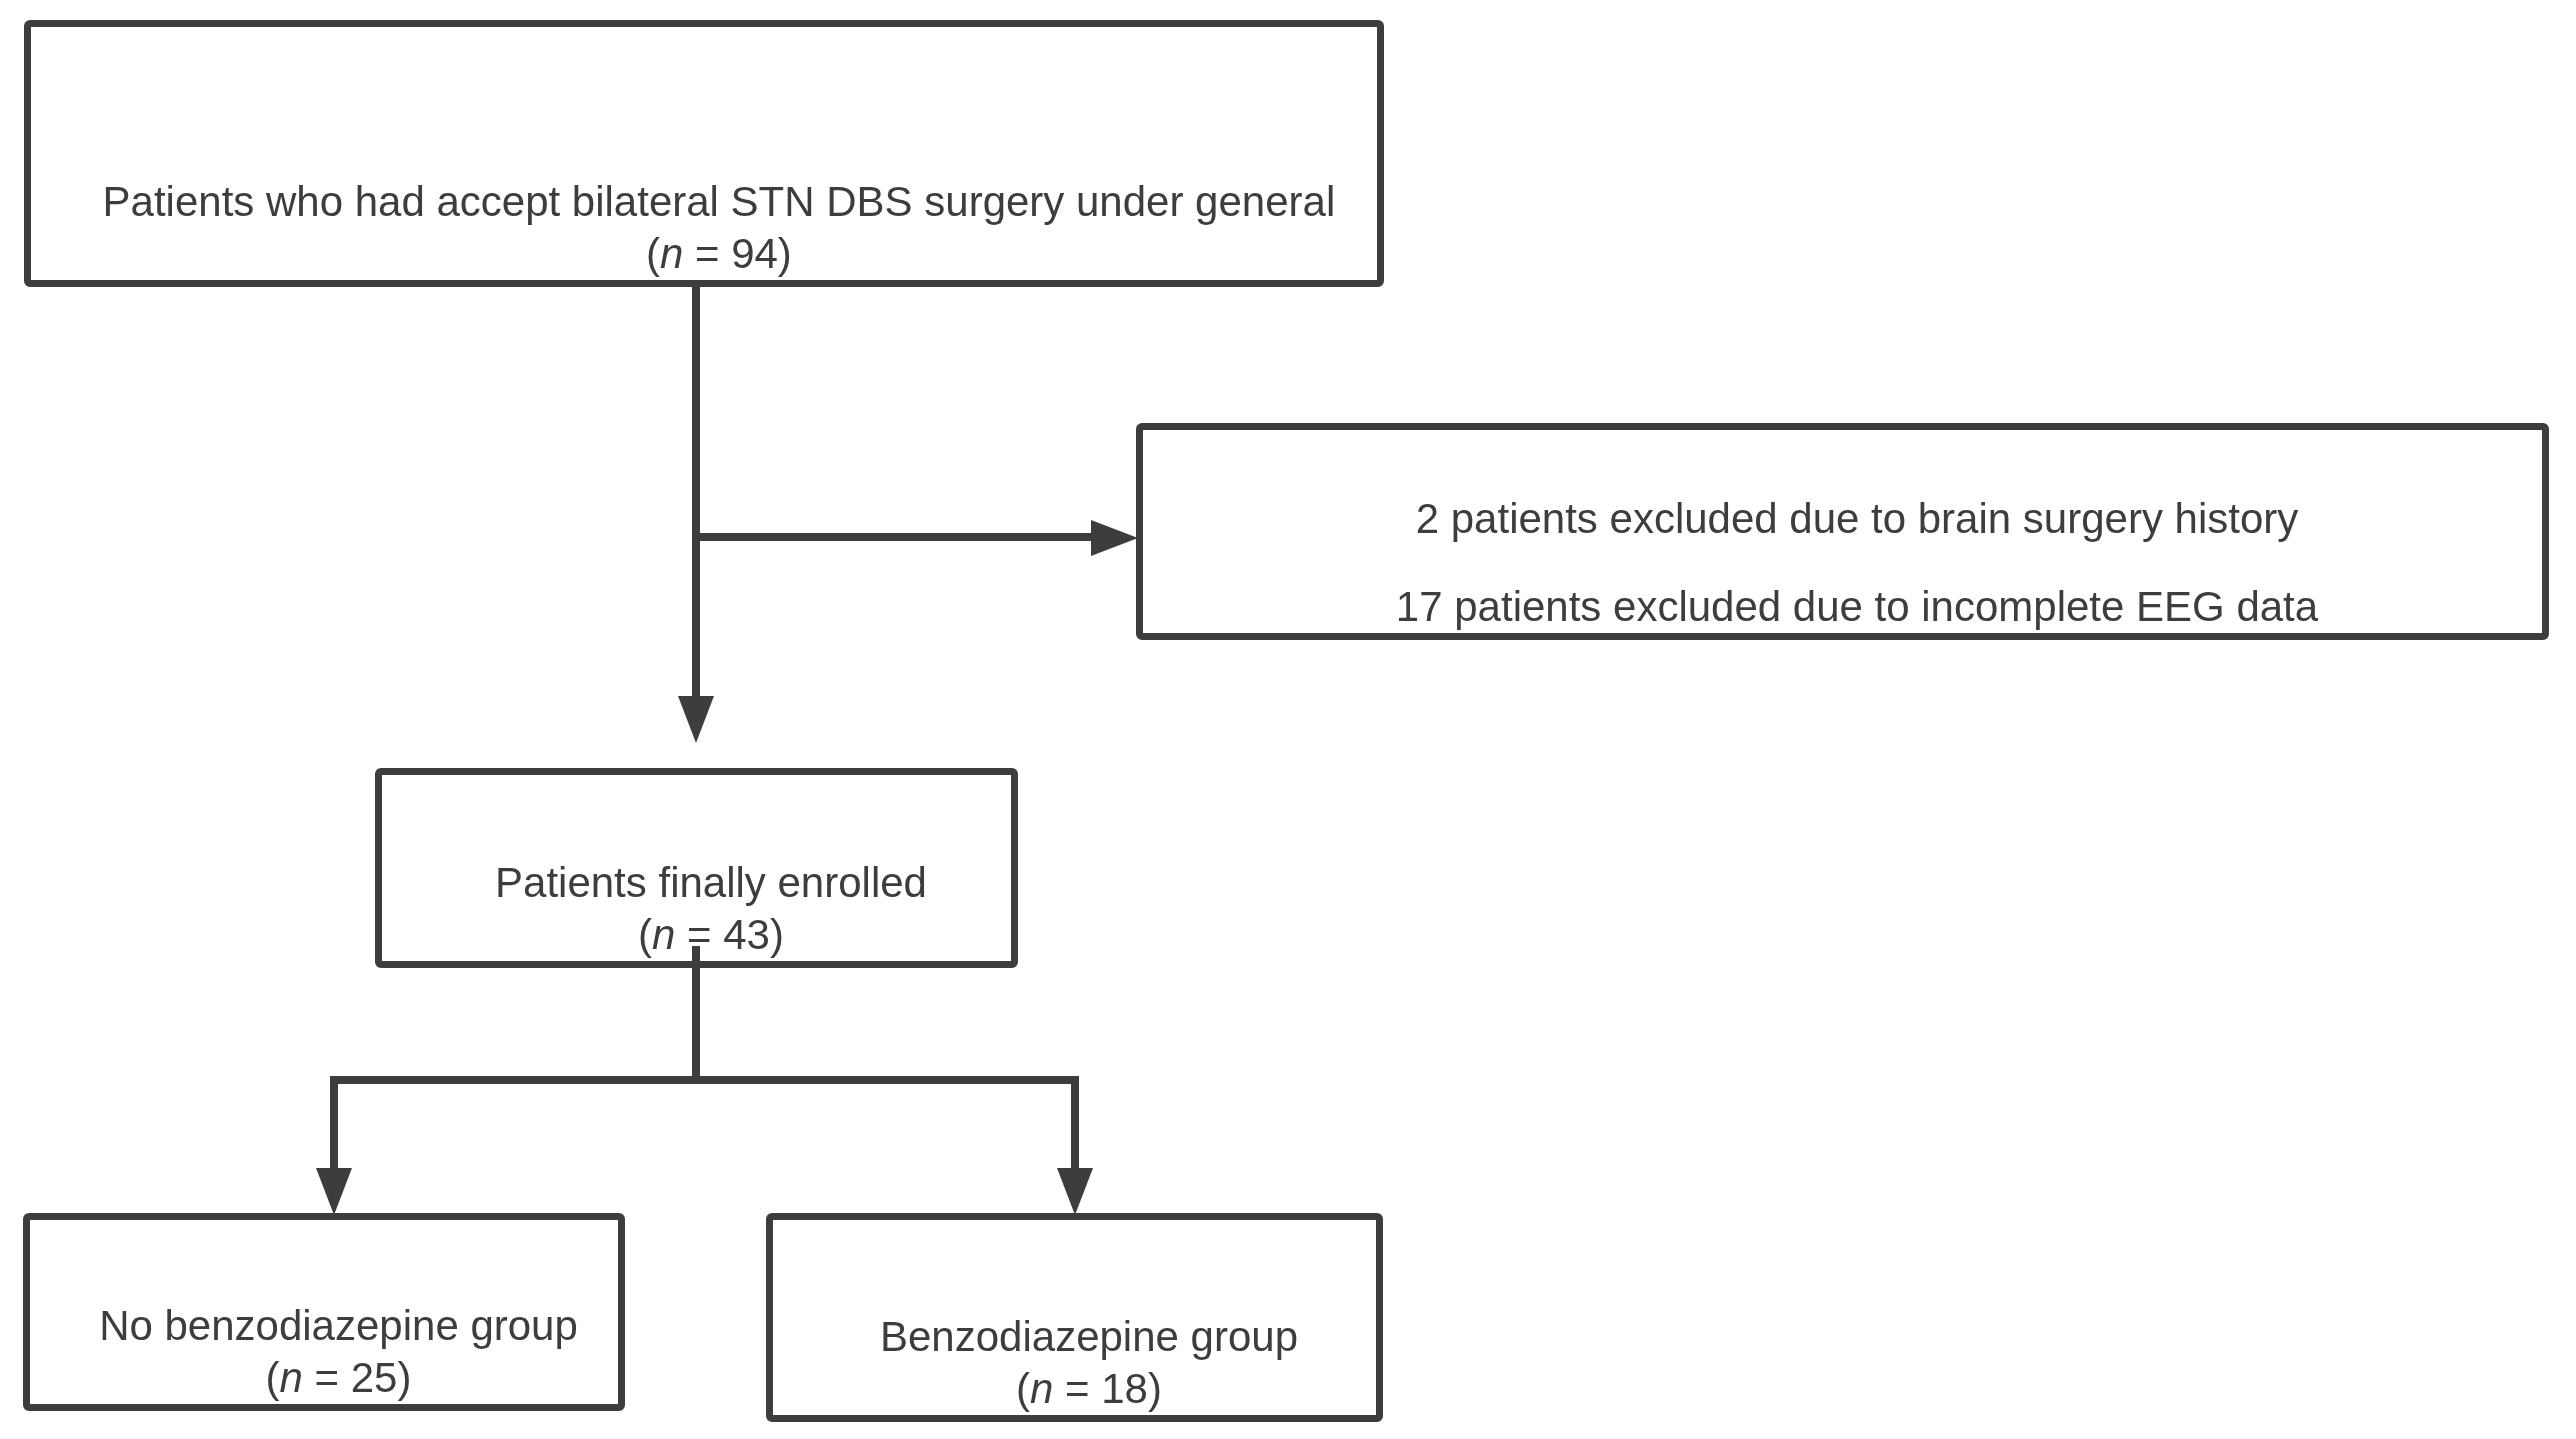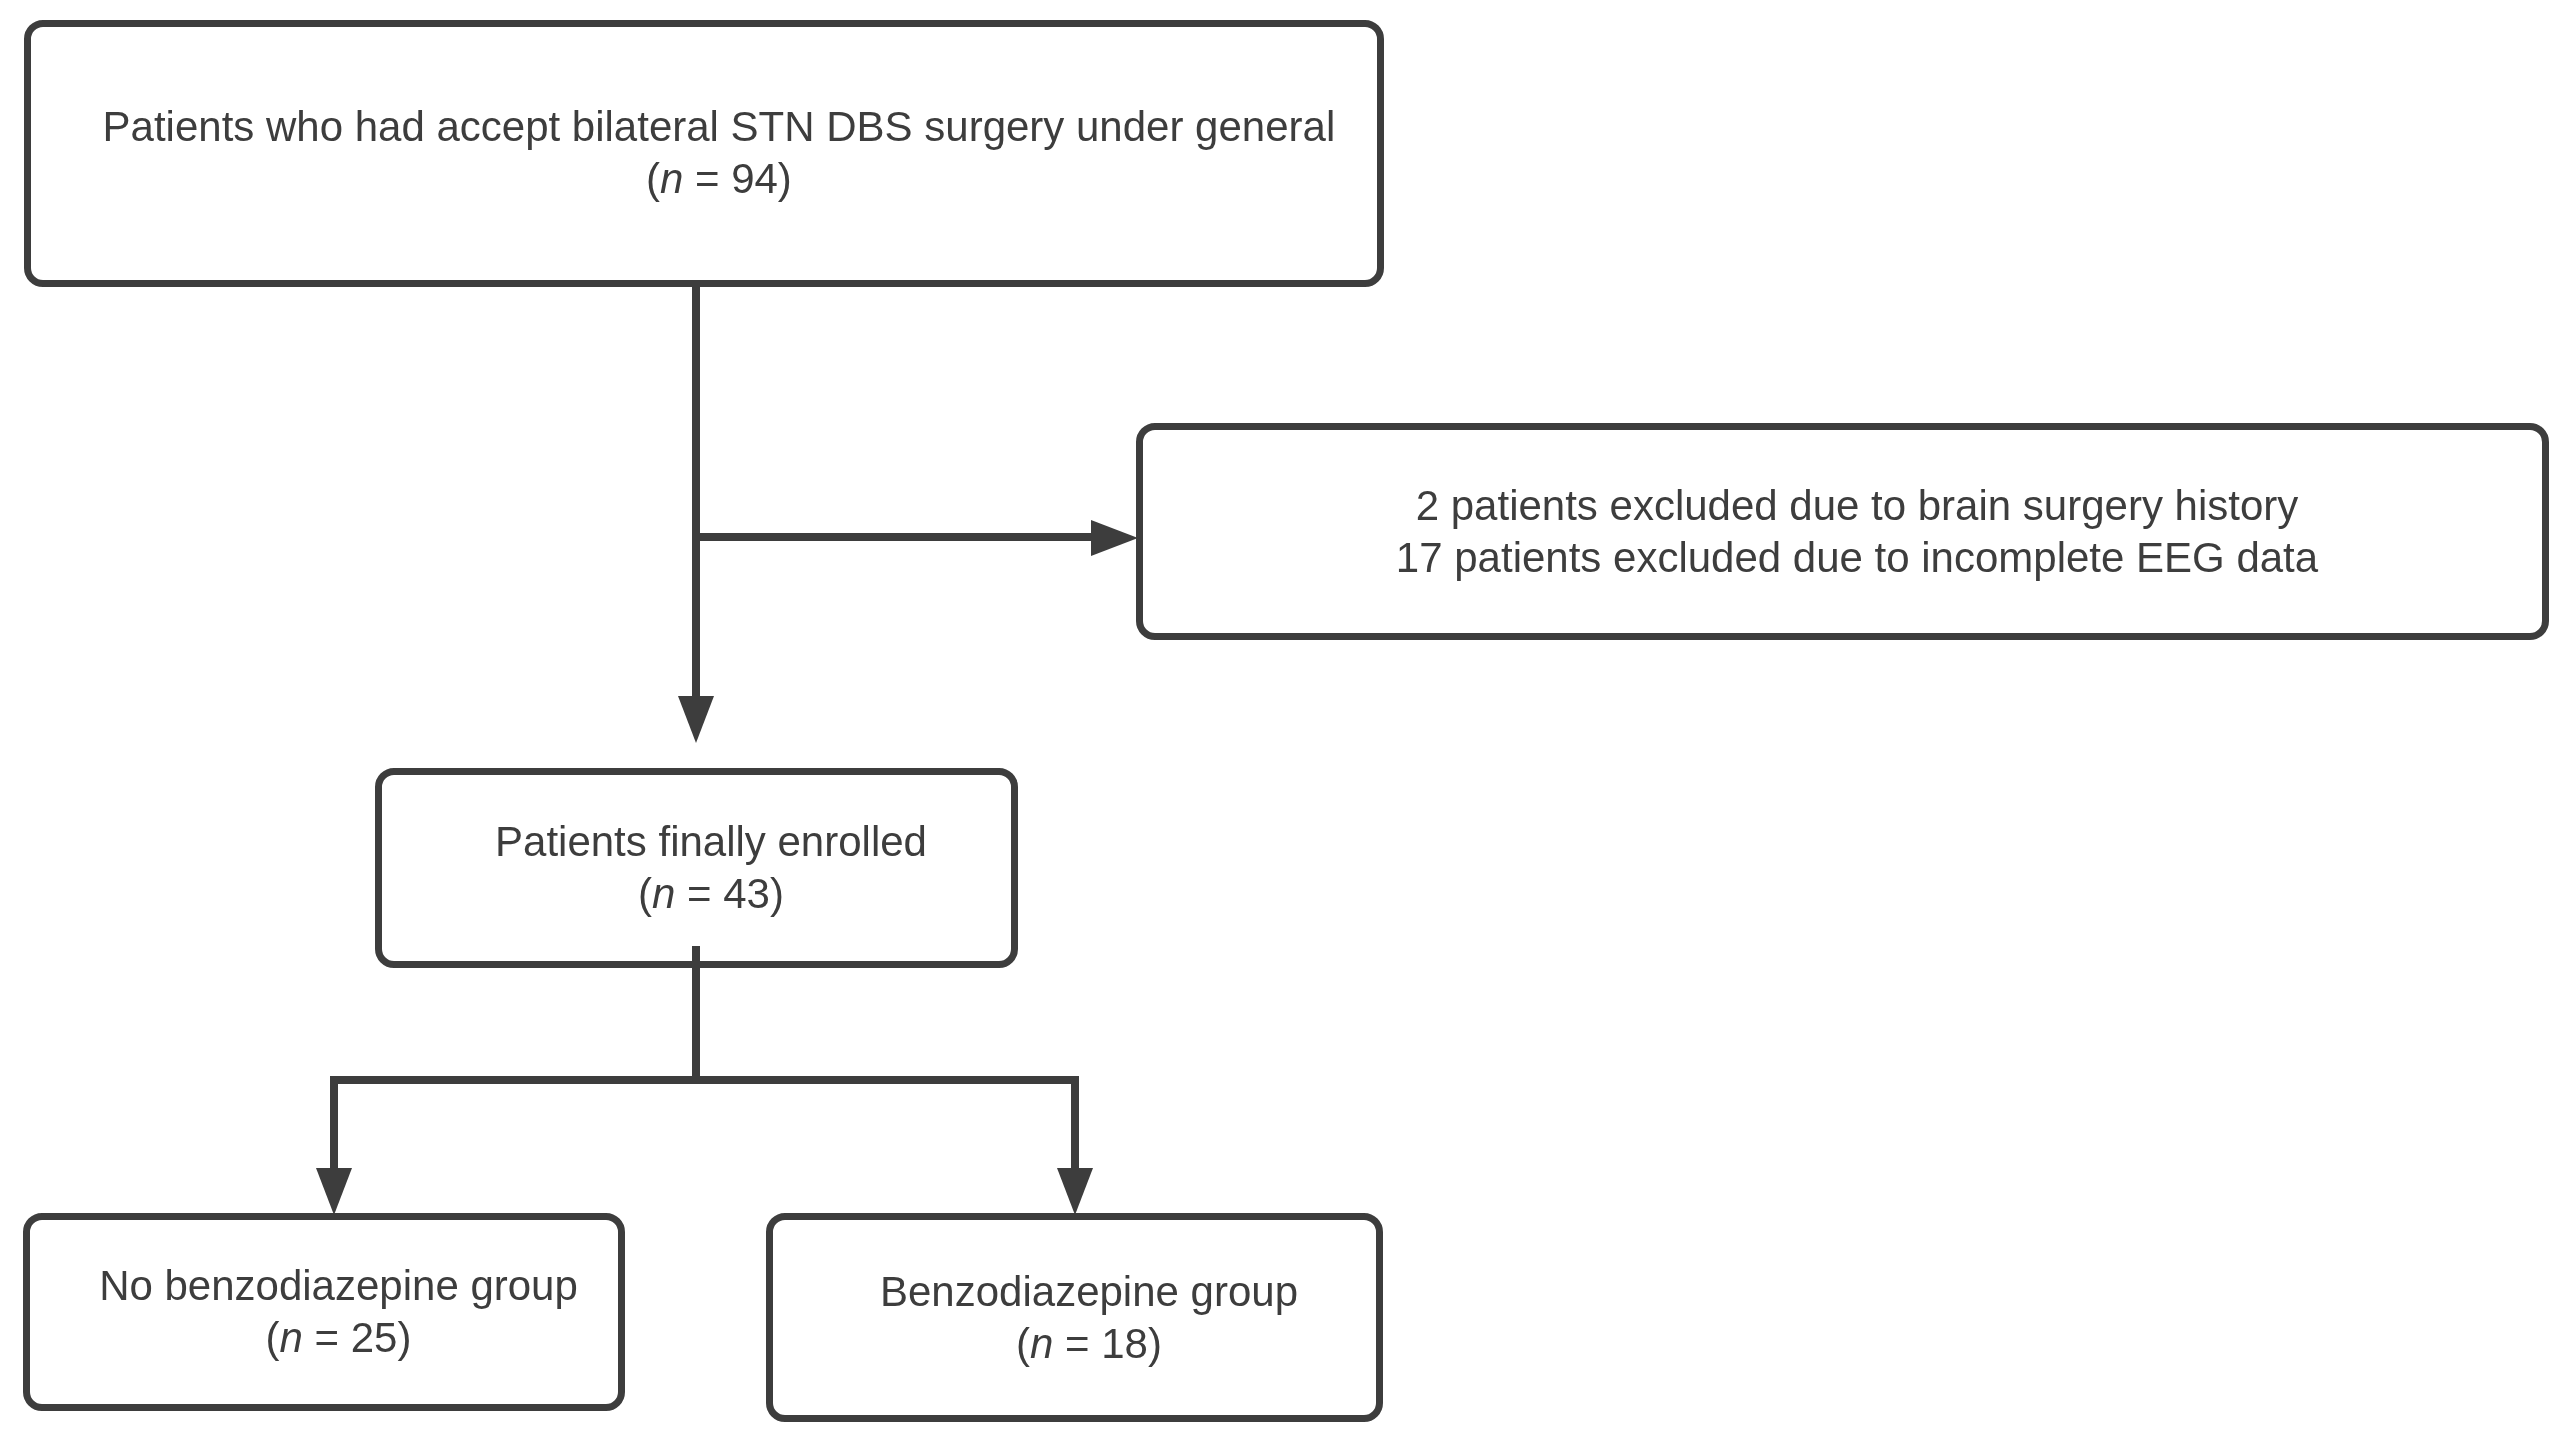--- a/index.html
+++ b/index.html
@@ -13,25 +13,25 @@
     height: 1440px;
     background: var(--bg, #ffffff);
     font-family: "Liberation Sans", "DejaVu Sans", sans-serif;
     color: var(--text, #3d3d3d);
     overflow: hidden;
   }
   .node {
     position: absolute;
     box-sizing: border-box;
     border: 7.3px solid var(--line, #3d3d3d);
-    border-radius: 19px;
+    border-radius: 6px;
     background: var(--bg, #ffffff);
     display: flex;
     flex-direction: column;
-    justify-content: center;
+    justify-content: flex-end;
     align-items: center;
     text-align: center;
     font-size: 42px;
     line-height: 52px;
     padding-left: 29px;
   }
   .tline { white-space: nowrap; }
   .count-line { white-space: pre; }
   .count-n { font-style: italic; }
   .edge {
@@ -48,21 +48,21 @@
     border-right: 18px solid transparent;
     border-top: 47px solid var(--line, #3d3d3d);
   }
   .arrowhead.right {
     border-top: 18px solid transparent;
     border-bottom: 18px solid transparent;
     border-left: 47px solid var(--line, #3d3d3d);
   }
   
   #box-eligible   { left: 24.4px;   top: 19.5px;   width: 1360px; height: 267px; }
-  #box-excluded   { left: 1136px; top: 423px;  width: 1413px; height: 217px; }
+  #box-excluded   { left: 1136px; top: 423px;  width: 1413px; height: 217px; gap: 36px; }
   #box-enrolled   { left: 375px;  top: 768px;  width: 643px;  height: 200px; }
   #box-no-benzo   { left: 23px;   top: 1213px; width: 602px;  height: 198px; }
   #box-benzo      { left: 766px;  top: 1213px; width: 617px;  height: 209px; }
   
   #vline-top      { left: 692px;  top: 283px;  width: 8.1px;  height: 419px; }
   #arrow-enrolled { left: 678px;  top: 696px;  }
   #hline-excluded { left: 692px;  top: 533px;  width: 401px; height: 8.1px;  }
   #arrow-excluded { left: 1091px; top: 520px;  }
   #vline-mid      { left: 692px;  top: 946px; width: 8.1px;  height: 138px; }
   #hline-split    { left: 330px;  top: 1076px; width: 749px; height: 8.1px;  }

